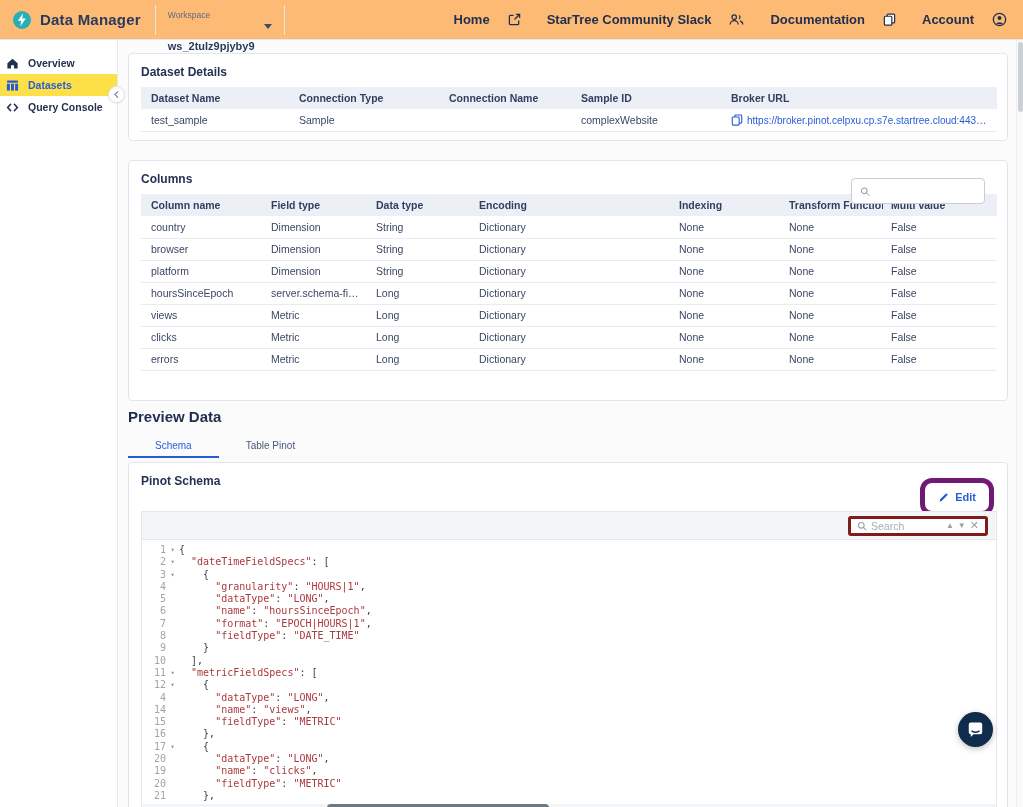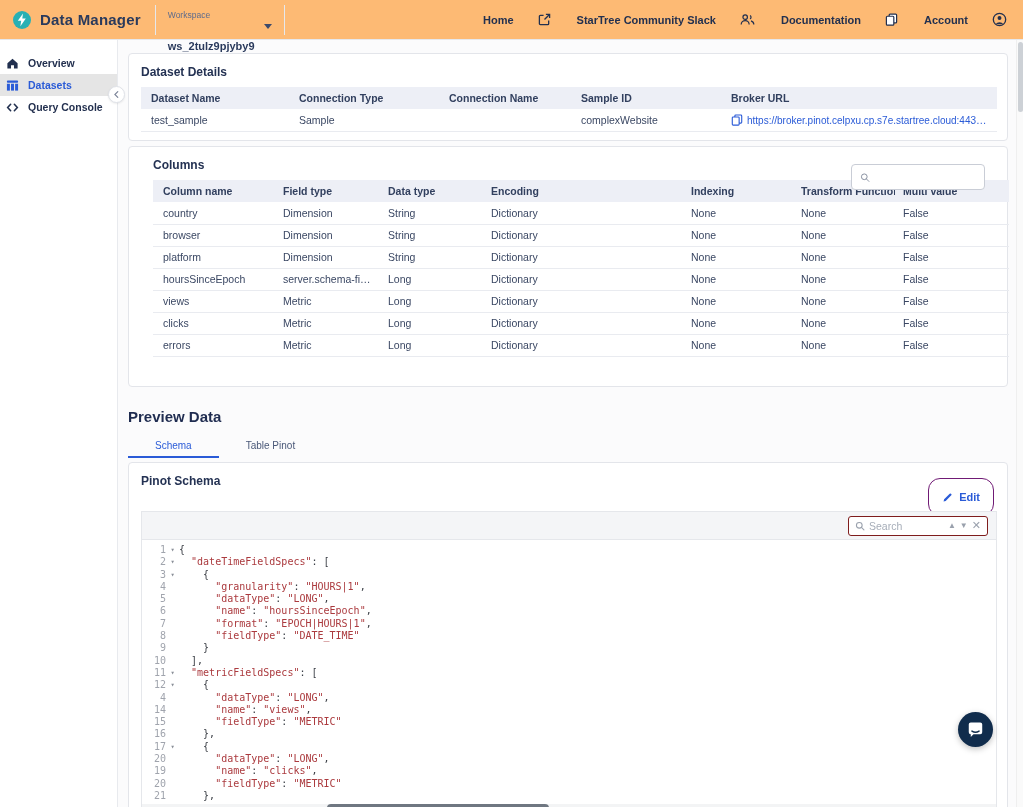--- a/index.html
+++ b/index.html
@@ -13,41 +13,41 @@
   .logo-wrap { display:flex; align-items:center; padding:0 14px 0 12px; }
   .app-title { font-size:15px; font-weight:700; color:#2a3a5c; margin-left:8px; letter-spacing:.2px; }
   .workspace { border-left:1px solid #e6e8ec; border-right:1px solid #e6e8ec; height:30px;
     padding:5px 12px 4px 12px; width:130px; cursor:pointer; position:relative; }
   .workspace-label { font-size:8.5px; color:#5d6b8c; }
   .workspace-value { font-size:11px; font-weight:700; color:#2a3a5c; margin-top:20px; }
   .ws-caret { position:absolute; right:12px; top:19px; width:0; height:0;
     border-left:4px solid transparent; border-right:4px solid transparent; border-top:5px solid #3c4a6b; }
   .hdr-spacer { flex:1; }
   .hdr-nav { display:flex; align-items:center; gap:26px; padding-right:16px; }
-  .nav-item { display:flex; align-items:center; gap:24px; font-size:11px; font-weight:600;
+  .nav-item { display:flex; align-items:center; gap:18px; font-size:13px; font-weight:600;
     color:#22304f; cursor:pointer;text-align:right; }
   .nav-item svg { display:block; }
 
   
   .sidebar { position:absolute; top:40px; left:0; bottom:0; width:118px; background:#fff;
     border-right:1px solid #e8eaee; padding-top:12px; z-index:4; }
   .side-item { display:flex; align-items:center; gap:9px; height:22px; padding-left:6px;
     font-size:10.5px; font-weight:600; color:#23304f; cursor:pointer; }
-  .side-item.active { background:#e5e5e5; color:#2a5bd7; }
+  .side-item.active { background:#fde047; color:#2a5bd7; }
   .collapse-btn { position:absolute; left:108px; top:86px; width:17px; height:17px; border-radius:50%;
     background:#fff; border:1px solid #dfe2e8; box-shadow:0 1px 2px rgba(0,0,0,.08);
     display:flex; align-items:center; justify-content:center; cursor:pointer; z-index:6; }
 
   
   .main { position:absolute; top:40px; left:118px; right:7px; bottom:0; background:#fbfbfc; overflow:hidden; }
   .card { position:absolute; background:#fff; border:1px solid #e3e5ea; border-radius:4px; }
   .card-title { font-size:12px; font-weight:700; color:#243253; padding:11px 12px 8px 12px; }
 
   .card-datasets { left:10px; top:13px; width:880px; height:88px; }
-  .card-columns  { left:10px; top:106px; width:880px; height:241px;padding-left:12px; }
+  .card-columns  { left:10px; top:120px; width:880px; height:241px; }
   .card-schema   { left:10px; top:422px; width:880px; height:390px; }
 
   table { border-collapse:collapse; table-layout:fixed; width:856px; margin:0 12px; }
   thead td { background:#edeff6; font-size:10.5px; font-weight:700; color:#32405f;
     height:22px; padding:0 8px; overflow:hidden; white-space:nowrap; }
   tbody td { font-size:10.5px; color:#3a4763; height:22px; padding:0 8px;
     border-bottom:1px solid #e9ebf0; overflow:hidden; white-space:nowrap; text-overflow:ellipsis; }
   thead td:first-child, tbody td:first-child { padding-left:10px; }
   .broker-cell { color:#2a5bd7; }
   .broker-link { color:#2a5bd7; text-decoration:none; font-size:10px; cursor:pointer; }
@@ -59,30 +59,30 @@
     font-family:"Liberation Sans", sans-serif; }
 
   .preview-title { position:absolute; left:10px; top:368px; font-size:15px; font-weight:700; color:#1f2c50; }
   .tabs { position:absolute; left:10px; top:392px; height:26px; display:flex; }
   .tab { padding:0 27px; font-size:10px; font-weight:400; color:#4a5878; display:flex;
     align-items:center; cursor:pointer; position:relative; }
   .tab.active { color:#2a5bd7; }
   .tab.active::after { content:""; position:absolute; left:0; right:0; bottom:0; height:2px; background:#2a5bd7; }
 
   .edit-btn { position:absolute; right:13px; top:15px; height:38px; padding:0 13px;
-    border:1px solid #701a75; border-radius:12px; background:#fff; color:#2a5bd7;
+    border:5px solid #701a75; border-radius:12px; background:#fff; color:#2a5bd7;
     font-size:11px; font-weight:700; display:flex; align-items:center; gap:6px; cursor:pointer;
     font-family:"Liberation Sans", sans-serif;justify-content:center; }
 
   
   .editor { position:absolute; left:12px; top:48px; width:856px; height:302px;
     border:1px solid #e5e7eb; background:#fff; overflow:hidden; }
   .editor-toolbar { height:28px; background:#f4f5f7; border-bottom:1px solid #e5e7eb;
     display:flex; align-items:center; justify-content:flex-end; padding-right:8px; }
-  .ed-search { width:140px; height:20px; background:#fff; border:1px solid #7f1d1d; border-radius:3px;
+  .ed-search { width:140px; height:20px; background:#fff; border:3px solid #7f1d1d; border-radius:3px;
     display:flex; align-items:center; padding:0 6px; gap:4px; }
   .ed-search input { border:none; outline:none; flex:1; width:60px; font-size:10.5px; color:#6b7280;
     font-family:"Liberation Sans", sans-serif; }
   .ed-search input::placeholder { color:#a6adb8; }
   .ed-btn { color:#9aa1ad; font-size:8px; cursor:pointer; line-height:1; }
   .ed-btn.x { font-size:11px; }
 
   .code-lines { padding-top:4px; font-family:"DejaVu Sans Mono", monospace; font-size:10px; }
   .code-line { display:flex; height:12.3px; line-height:12.3px; white-space:pre; }
   .ln { width:24px; text-align:right; color:#a0a4ad; flex:none; }

